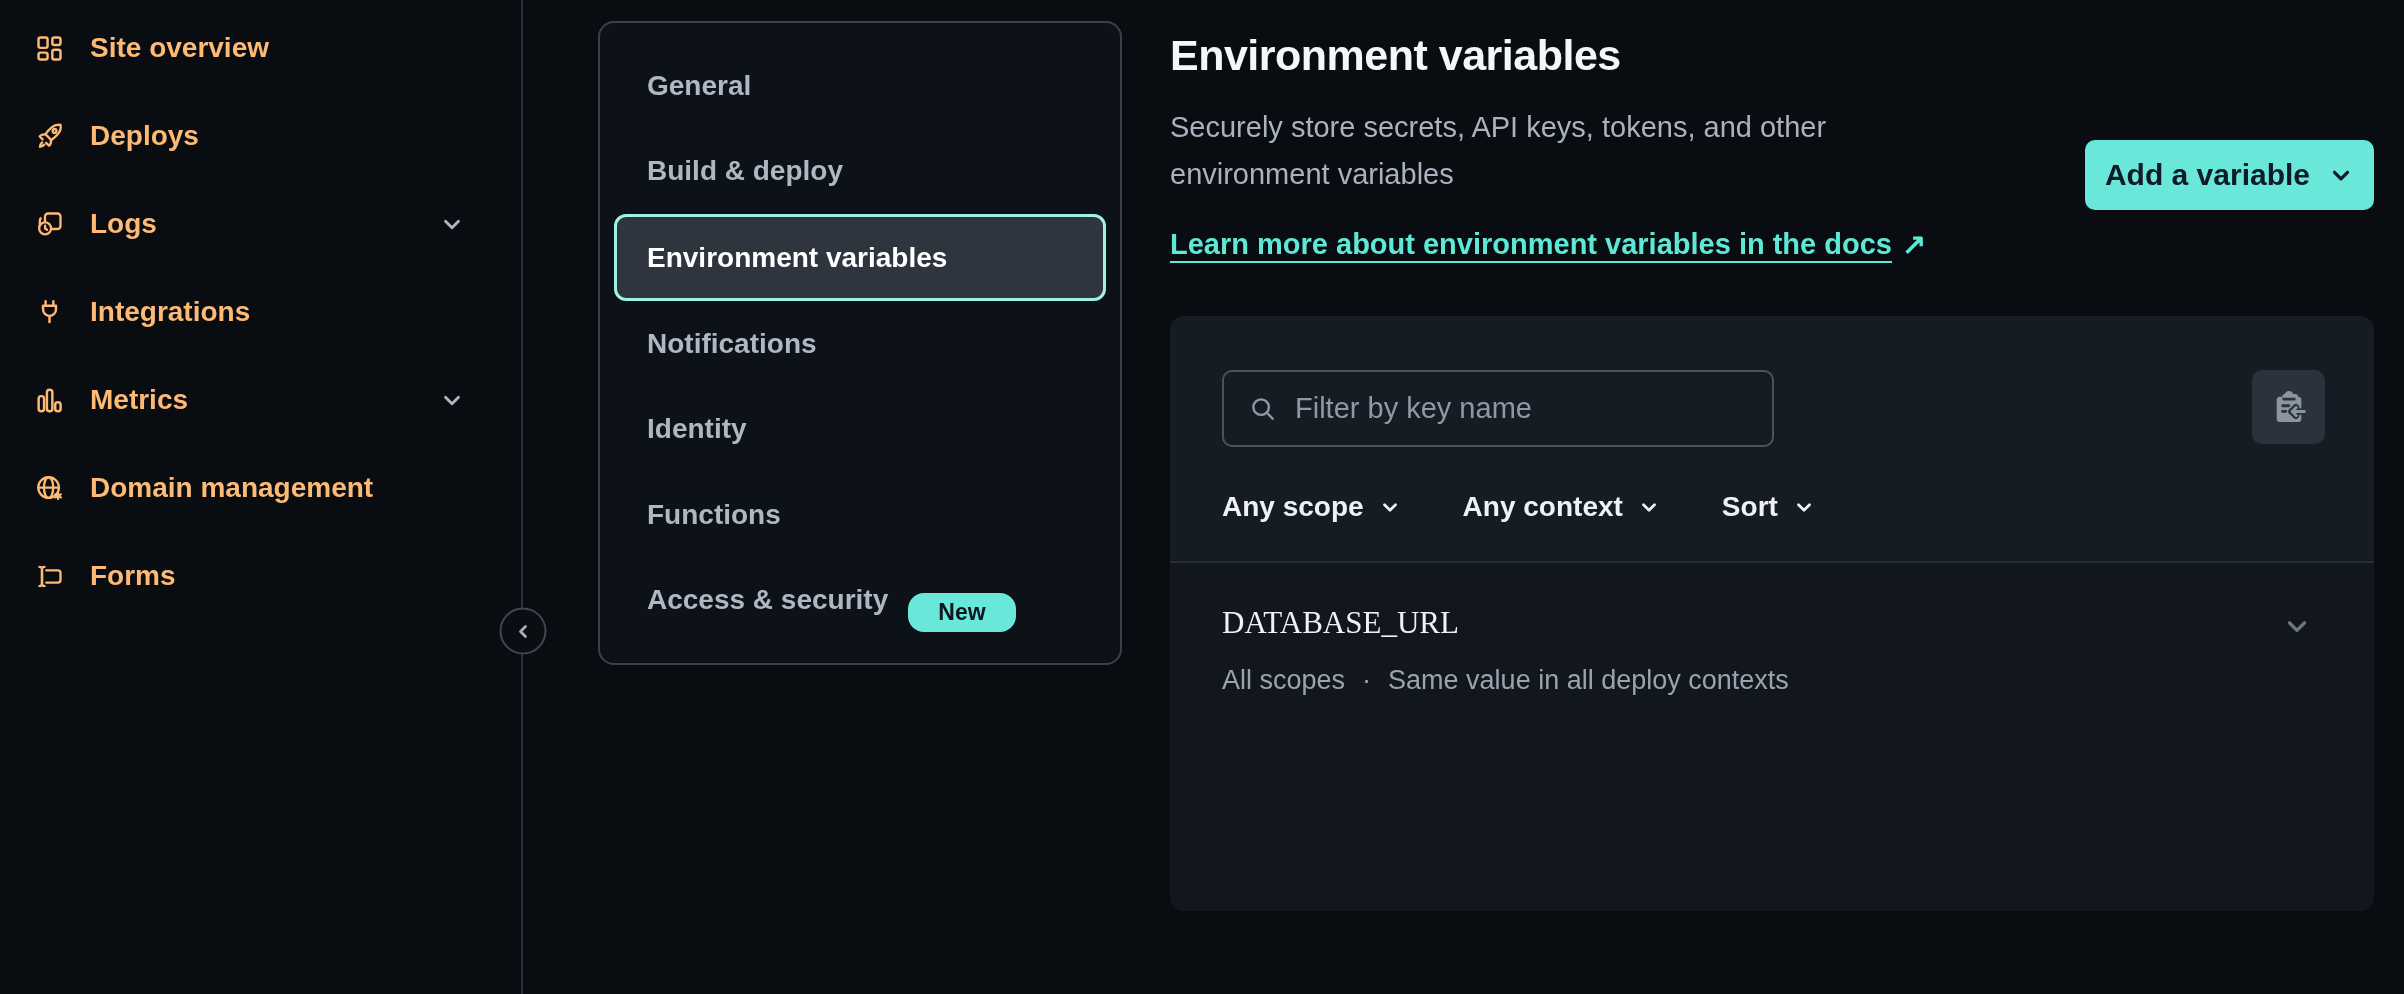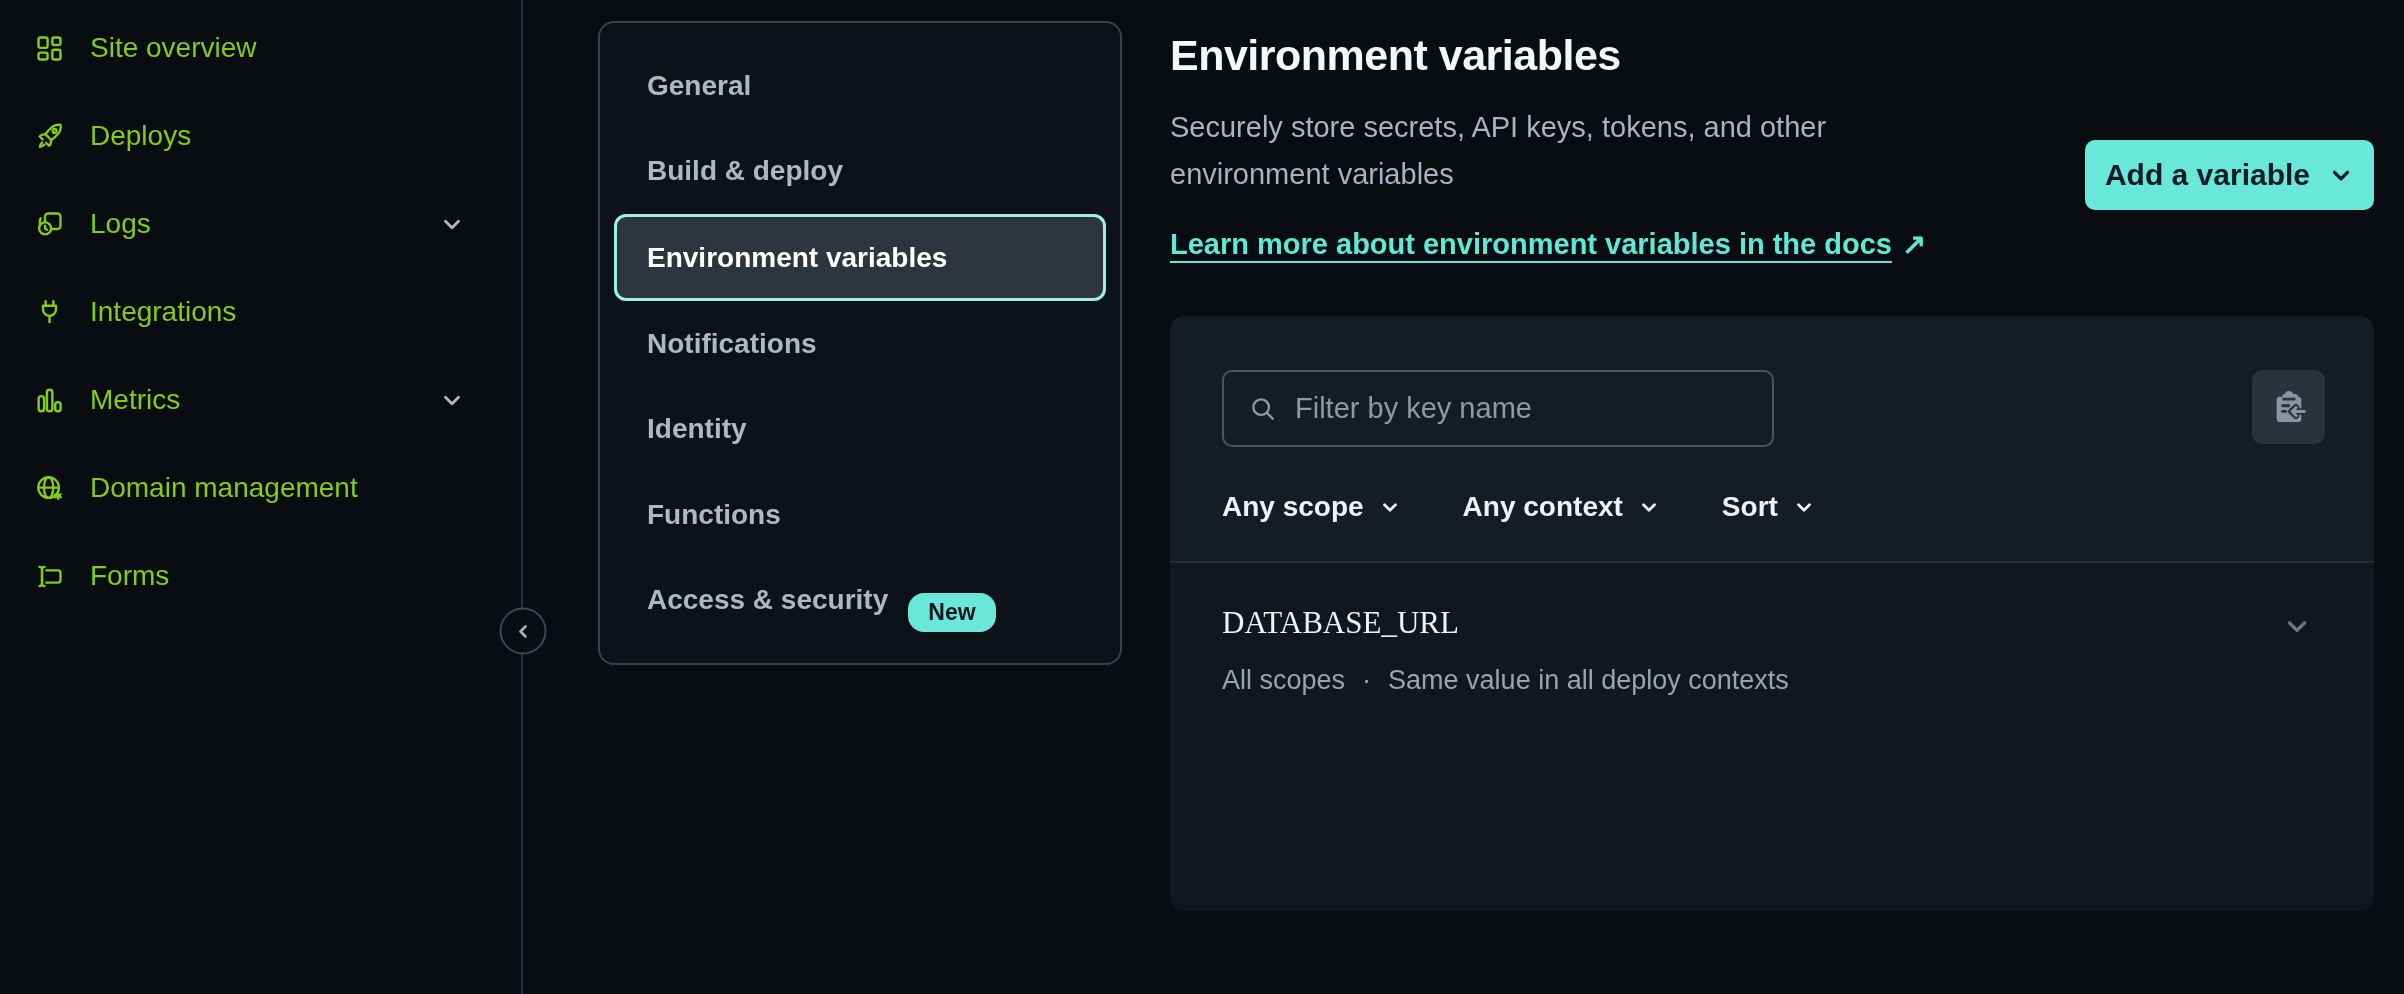--- a/index.html
+++ b/index.html
@@ -16,21 +16,21 @@
   .sidebar {
     width: 523px; flex-shrink: 0;
     border-right: 2px solid #2a313a;
     padding: 14px 18px 0 8px;
     display: flex; flex-direction: column; gap: 20px;
   }
   .side-item {
     height: 68px; border-radius: 12px;
     display: flex; align-items: center; gap: 25px;
     padding-left: 26px;
-    color: #84cc16; font-size: 28px; font-weight: 400;
+    color: #fdba74; font-size: 28px; font-weight: 700;
     cursor: pointer; background: transparent; border: none;
     text-align: left;
   }
   .side-item .icon { width: 31px; height: 31px; display: flex; align-items: center; justify-content: center; flex-shrink: 0; }
   .side-item svg { width: 31px; height: 31px; }
   .side-item.active { background: #343b44; color: #ffffff; font-weight: 700; }
   .side-chevron { margin-left: auto; margin-right: 38px; color: #aeb7c1; display: flex; }
   .side-chevron svg { width: 26px; height: 26px; }
   .collapse-btn {
     position: absolute; left: 523px; top: 631px;
@@ -58,21 +58,21 @@
     background: transparent; border: none; cursor: pointer; text-align: left;
     border-radius: 12px;
   }
   .cfg-item.active {
     background: #2e353e; border: 3px solid #9ff1e5;
     color: #ffffff; padding-left: 30px; height: 90px;
   }
   .badge {
     background: #69e8da; color: #0c1620;
     font-size: 23px; font-weight: 700;
-    padding: 6px 20px; border-radius: 16px; margin-top: 24px;
+    padding: 6px 30px; border-radius: 16px; margin-top: 24px;
   }
   
   .main-col { flex: 1; min-width: 0; display: flex; flex-direction: column; }
   .header-row { display: flex; justify-content: space-between; align-items: flex-start; }
   .header-text { max-width: 790px; }
   h1.page-title { color: #f4f7fa; font-size: 43px; font-weight: 700; margin: 10px 0 24px; letter-spacing: -0.5px; }
   .desc { color: #a9b3bf; font-size: 29px; line-height: 47px; margin-bottom: 22px; }
   .docs-link {
     color: #5ee9d6; font-size: 29px; font-weight: 700; line-height: 48px;
     text-decoration: underline; text-decoration-thickness: 2px; text-underline-offset: 7px;

